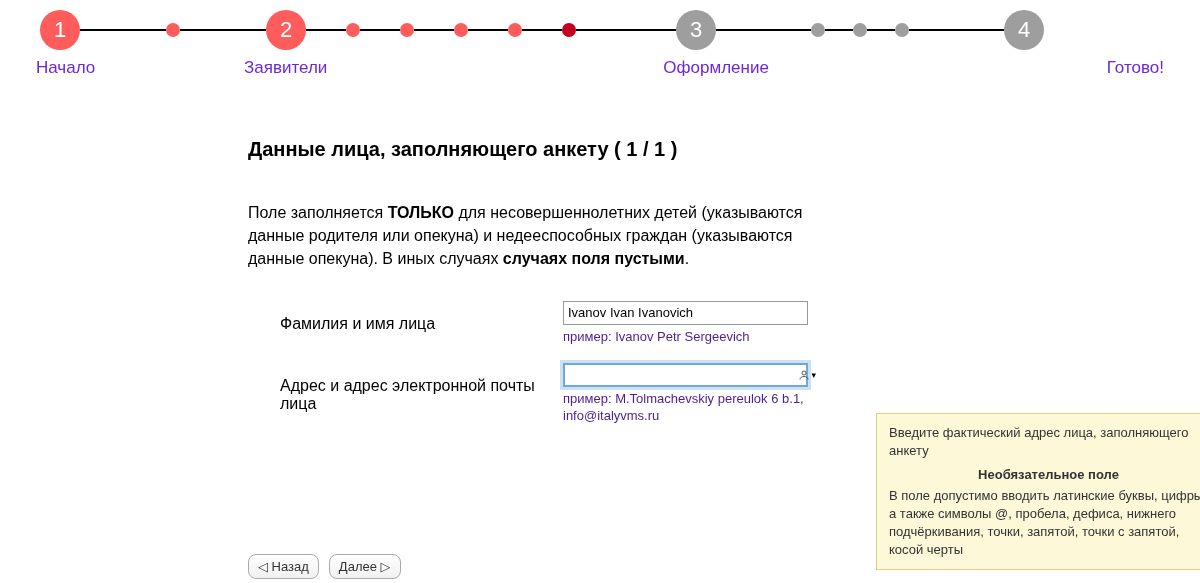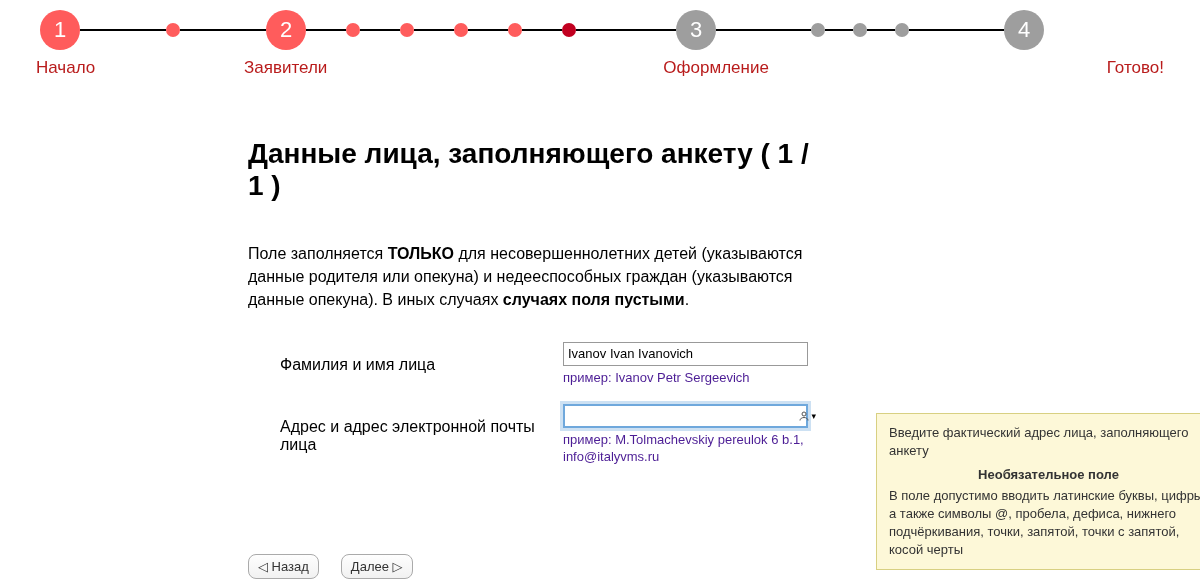--- a/index.html
+++ b/index.html
@@ -54,28 +54,28 @@
     }
     .line {
       height: 2px;
       background: #000;
       flex: none;
     }
     .step-labels {
       display: flex;
       padding: 8px 40px 20px 40px;
       font-size: 17px;
-      color: #b91c1c;
+      color: #6d28d9;
     }
     .content {
       padding: 40px 0 0 248px;
       width: 820px;
     }
     h1 {
-      font-size: 28px;
+      font-size: 20px;
       font-weight: bold;
       margin-bottom: 40px;
     }
     .description {
       font-size: 16px;
       line-height: 1.45;
       margin-bottom: 30px;
       max-width: 620px;
     }
     .description .bold {
@@ -145,21 +145,21 @@
     .tooltip .title {
       font-weight: bold;
       margin: 6px 0 2px 0;
       text-align: center;
     }
     .nav-buttons {
       position: absolute;
       bottom: 4px;
       left: 248px;
       display: flex;
-      gap: 22px;
+      gap: 10px;
     }
     .nav-btn {
       background: linear-gradient(#fefefe, #f1f1f1);
       border: 1px solid #aaa;
       border-radius: 8px;
       padding: 4px 9px;
       font-size: 13px;
       cursor: pointer;
       color: #333;
     }

